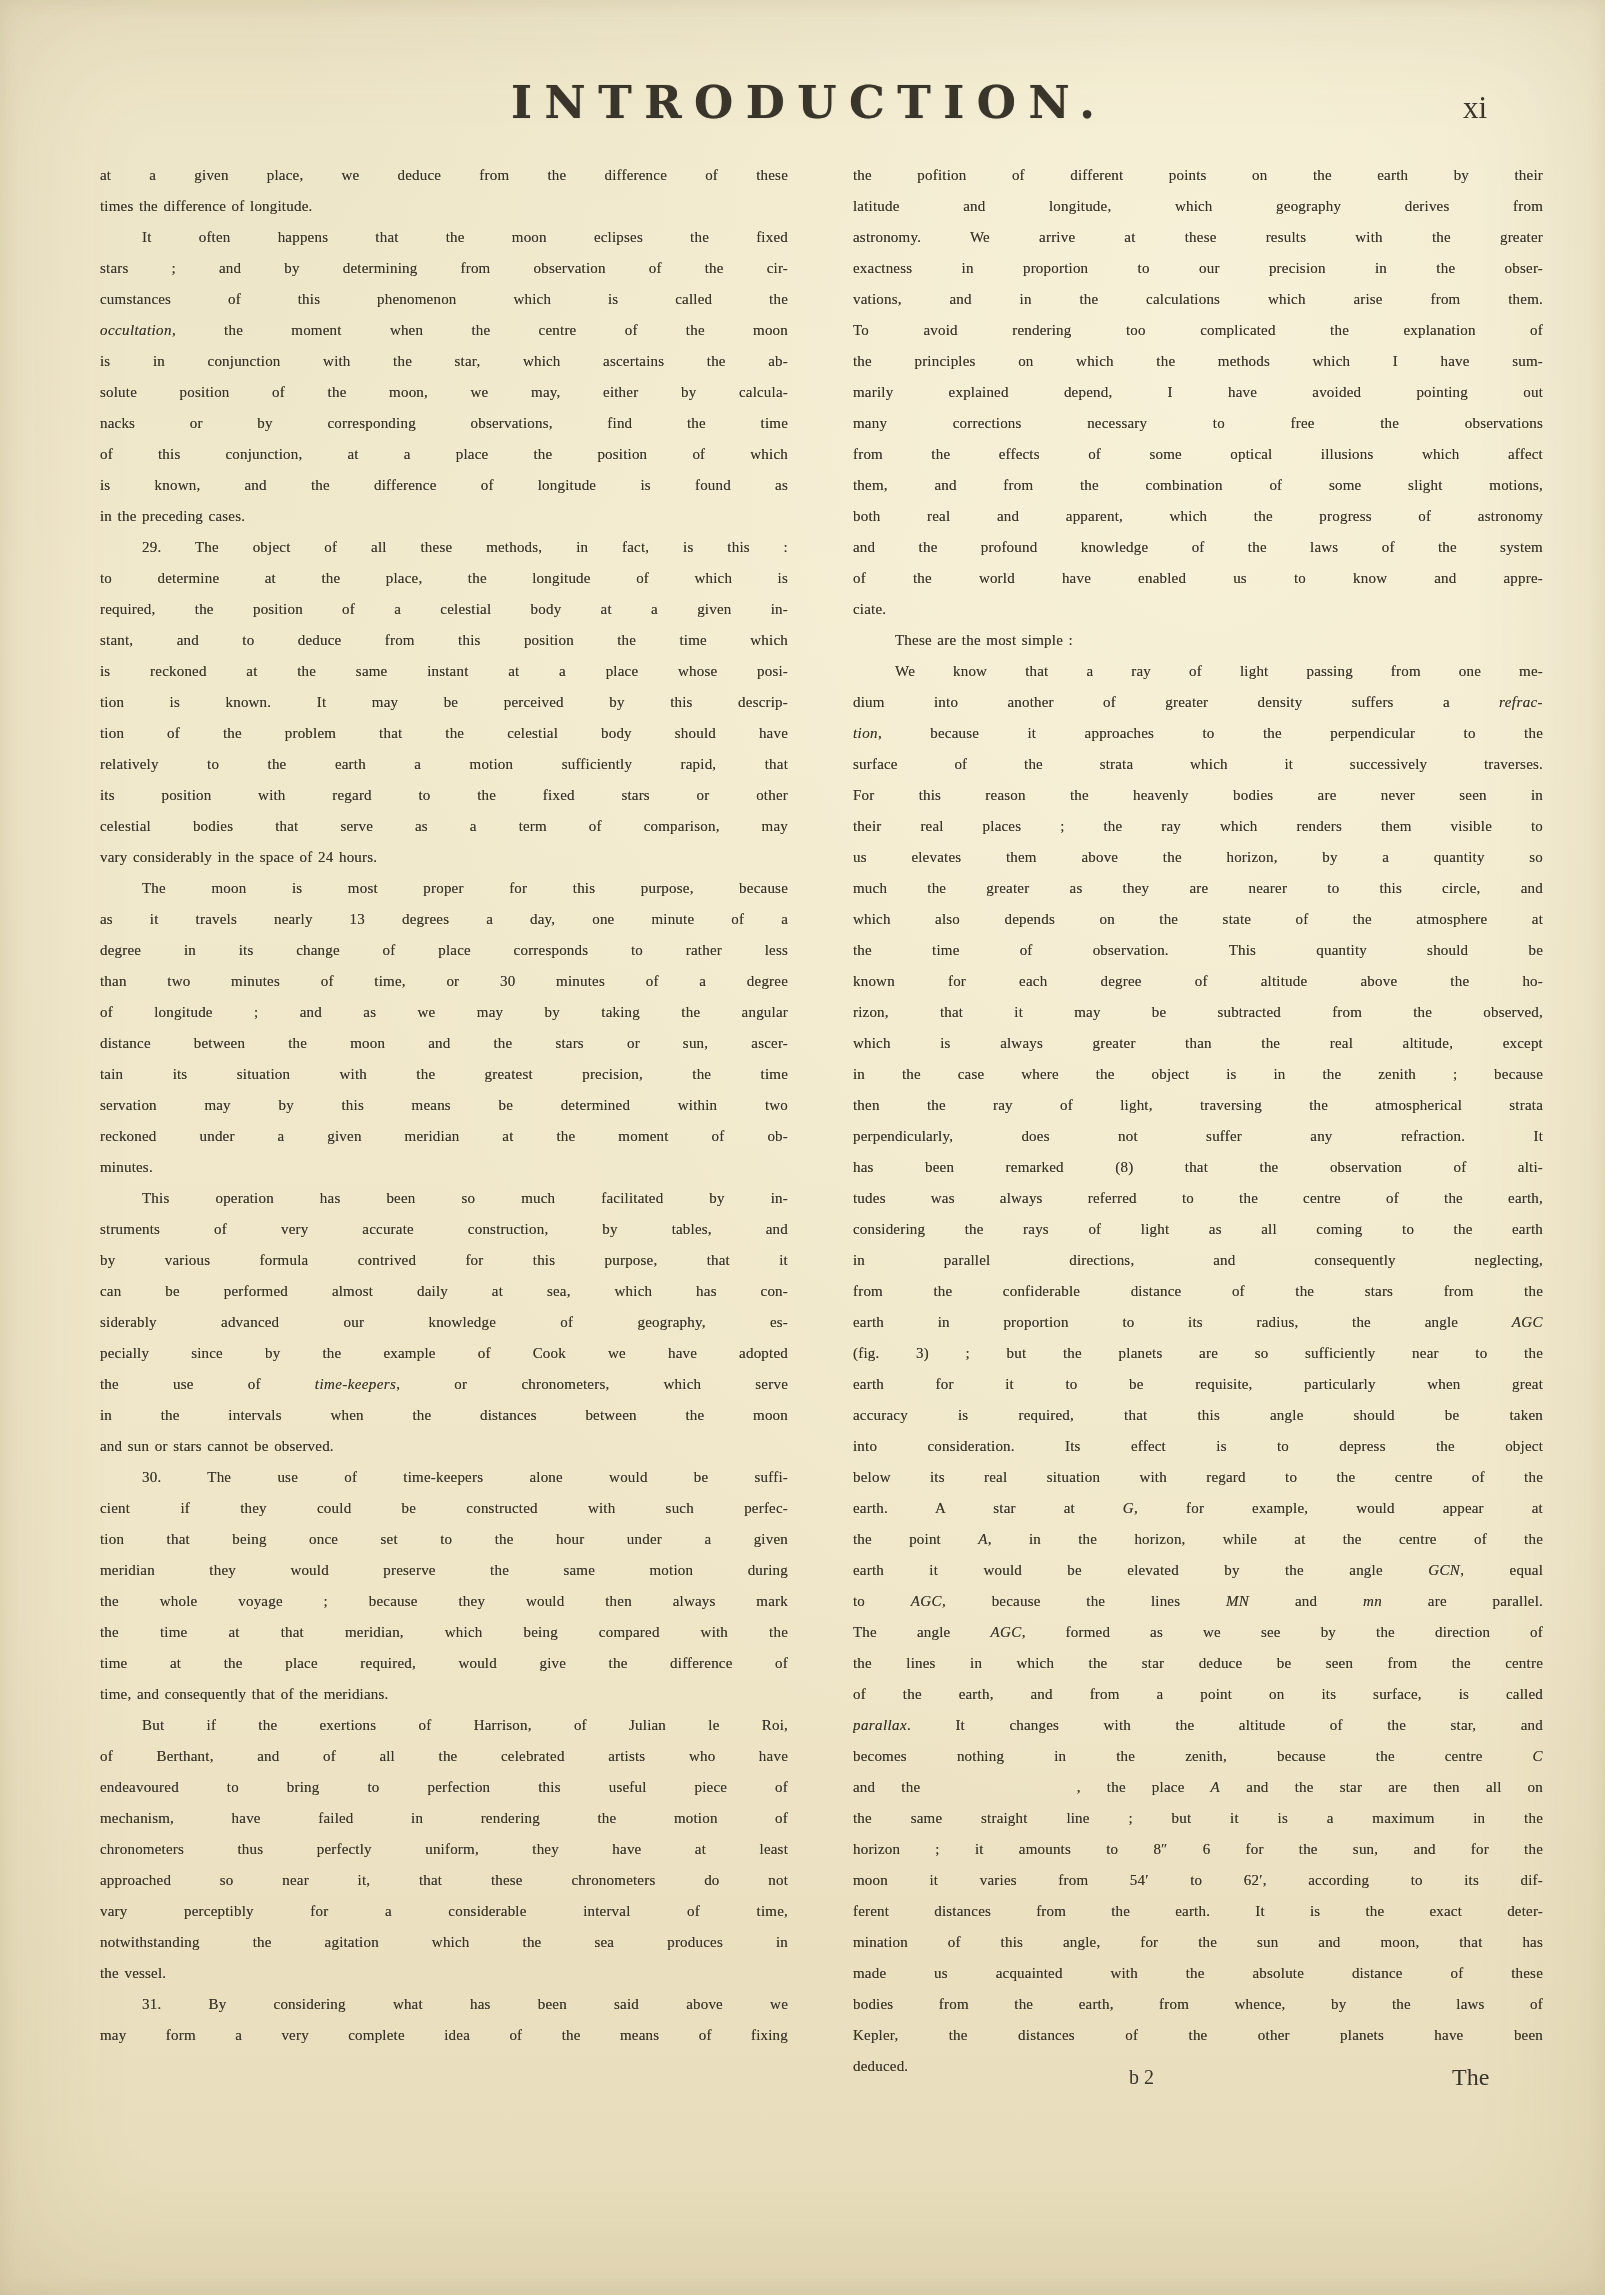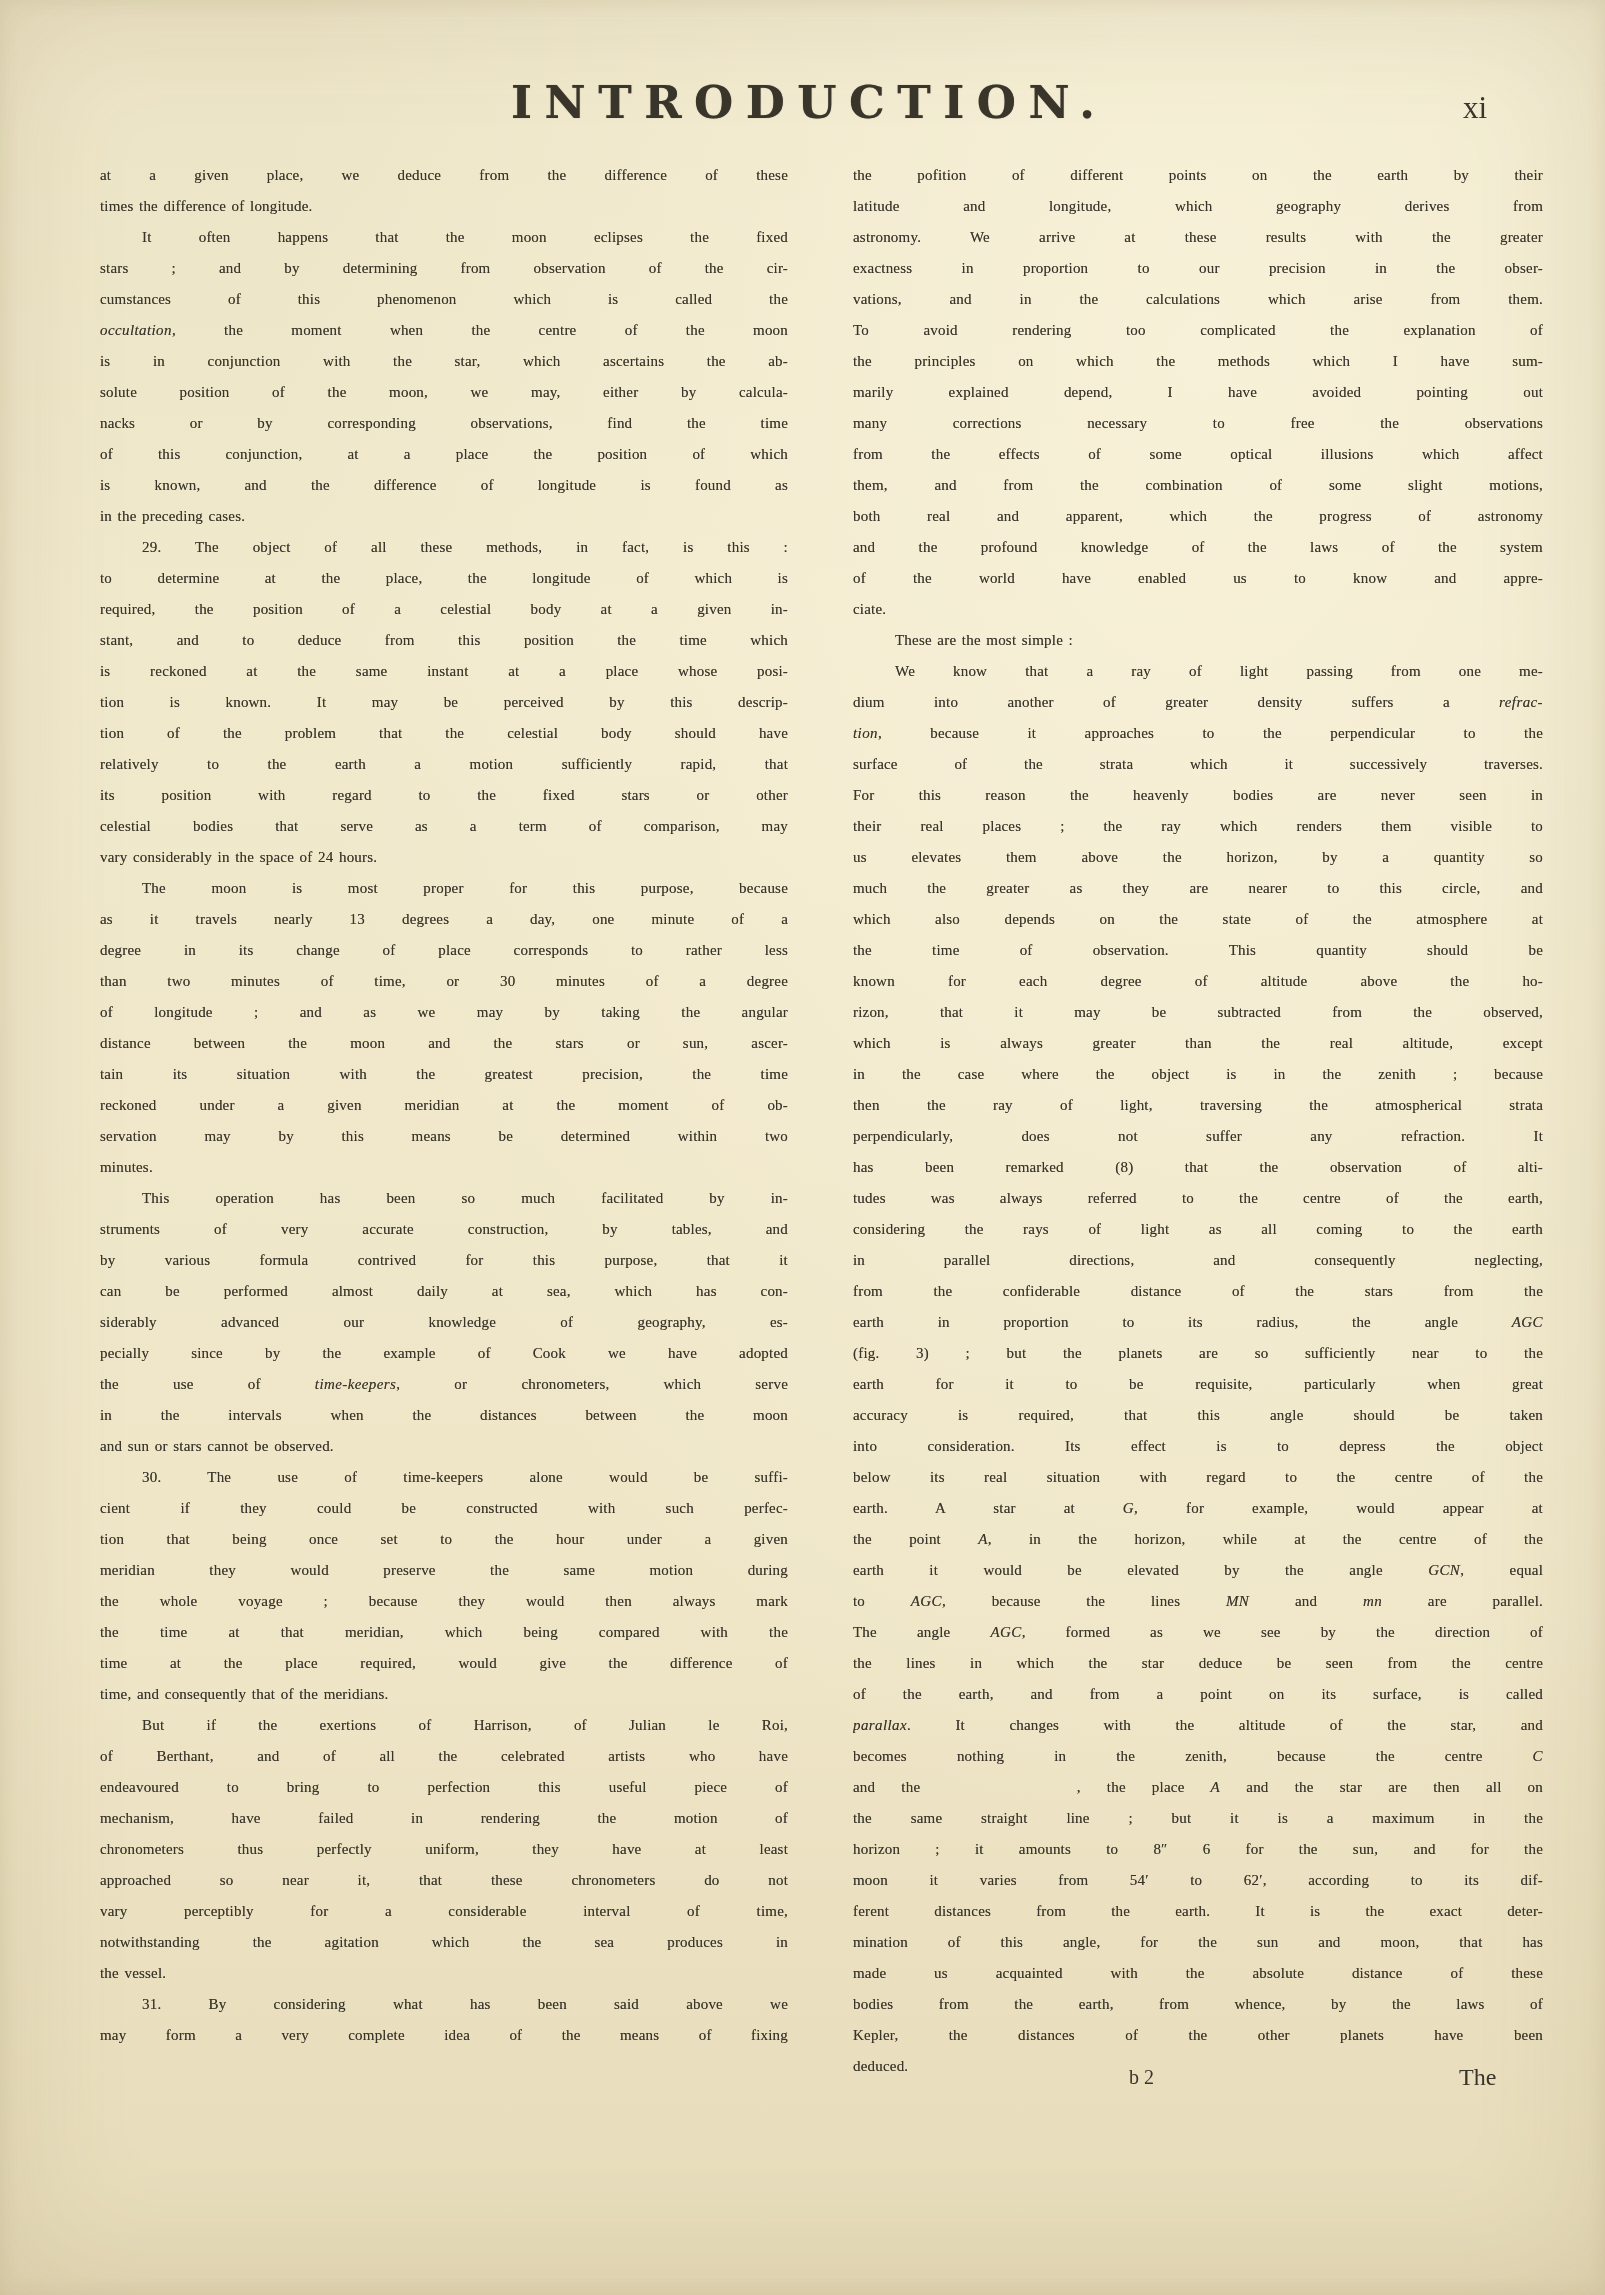--- a/index.html
+++ b/index.html
@@ -72,21 +72,20 @@
     left:1129px;
     font-size:20px;
     line-height:1;
   }
   .catchword{
     position:absolute;
     top:2065px;
     left:1452px;
     font-size:24px;
     line-height:1;
-    margin-left:7px;
   }
 </style>
 </head>
 <body>
 
 <div class="page">
   <div class="running-head">INTRODUCTION.</div>
   <div class="page-number">xi</div>
 
   <div class="col col-left">
@@ -113,22 +112,22 @@
       <div class="tline">its position with regard to the fixed stars or other</div>
       <div class="tline">celestial bodies that serve as a term of comparison, may</div>
       <div class="tline endp">vary considerably in the space of 24 hours.</div>
       <div class="tline ind">The moon is most proper for this purpose, because</div>
       <div class="tline">as it travels nearly 13 degrees a day, one minute of a</div>
       <div class="tline">degree in its change of place corresponds to rather less</div>
       <div class="tline">than two minutes of time, or 30 minutes of a degree</div>
       <div class="tline">of longitude ; and as we may by taking the angular</div>
       <div class="tline">distance between the moon and the stars or sun, ascer-</div>
       <div class="tline">tain its situation with the greatest precision, the time</div>
+      <div class="tline">servation may by this means be determined within two</div>
       <div class="tline">reckoned under a given meridian at the moment of ob-</div>
-      <div class="tline">servation may by this means be determined within two</div>
       <div class="tline endp">minutes.</div>
       <div class="tline ind">This operation has been so much facilitated by in-</div>
       <div class="tline">struments of very accurate construction, by tables, and</div>
       <div class="tline">by various formula contrived for this purpose, that it</div>
       <div class="tline">can be performed almost daily at sea, which has con-</div>
       <div class="tline">siderably advanced our knowledge of geography, es-</div>
       <div class="tline">pecially since by the example of Cook we have adopted</div>
       <div class="tline">the use of <i>time-keepers</i>, or chronometers, which serve</div>
       <div class="tline">in the intervals when the distances between the moon</div>
       <div class="tline endp">and sun or stars cannot be observed.</div>

